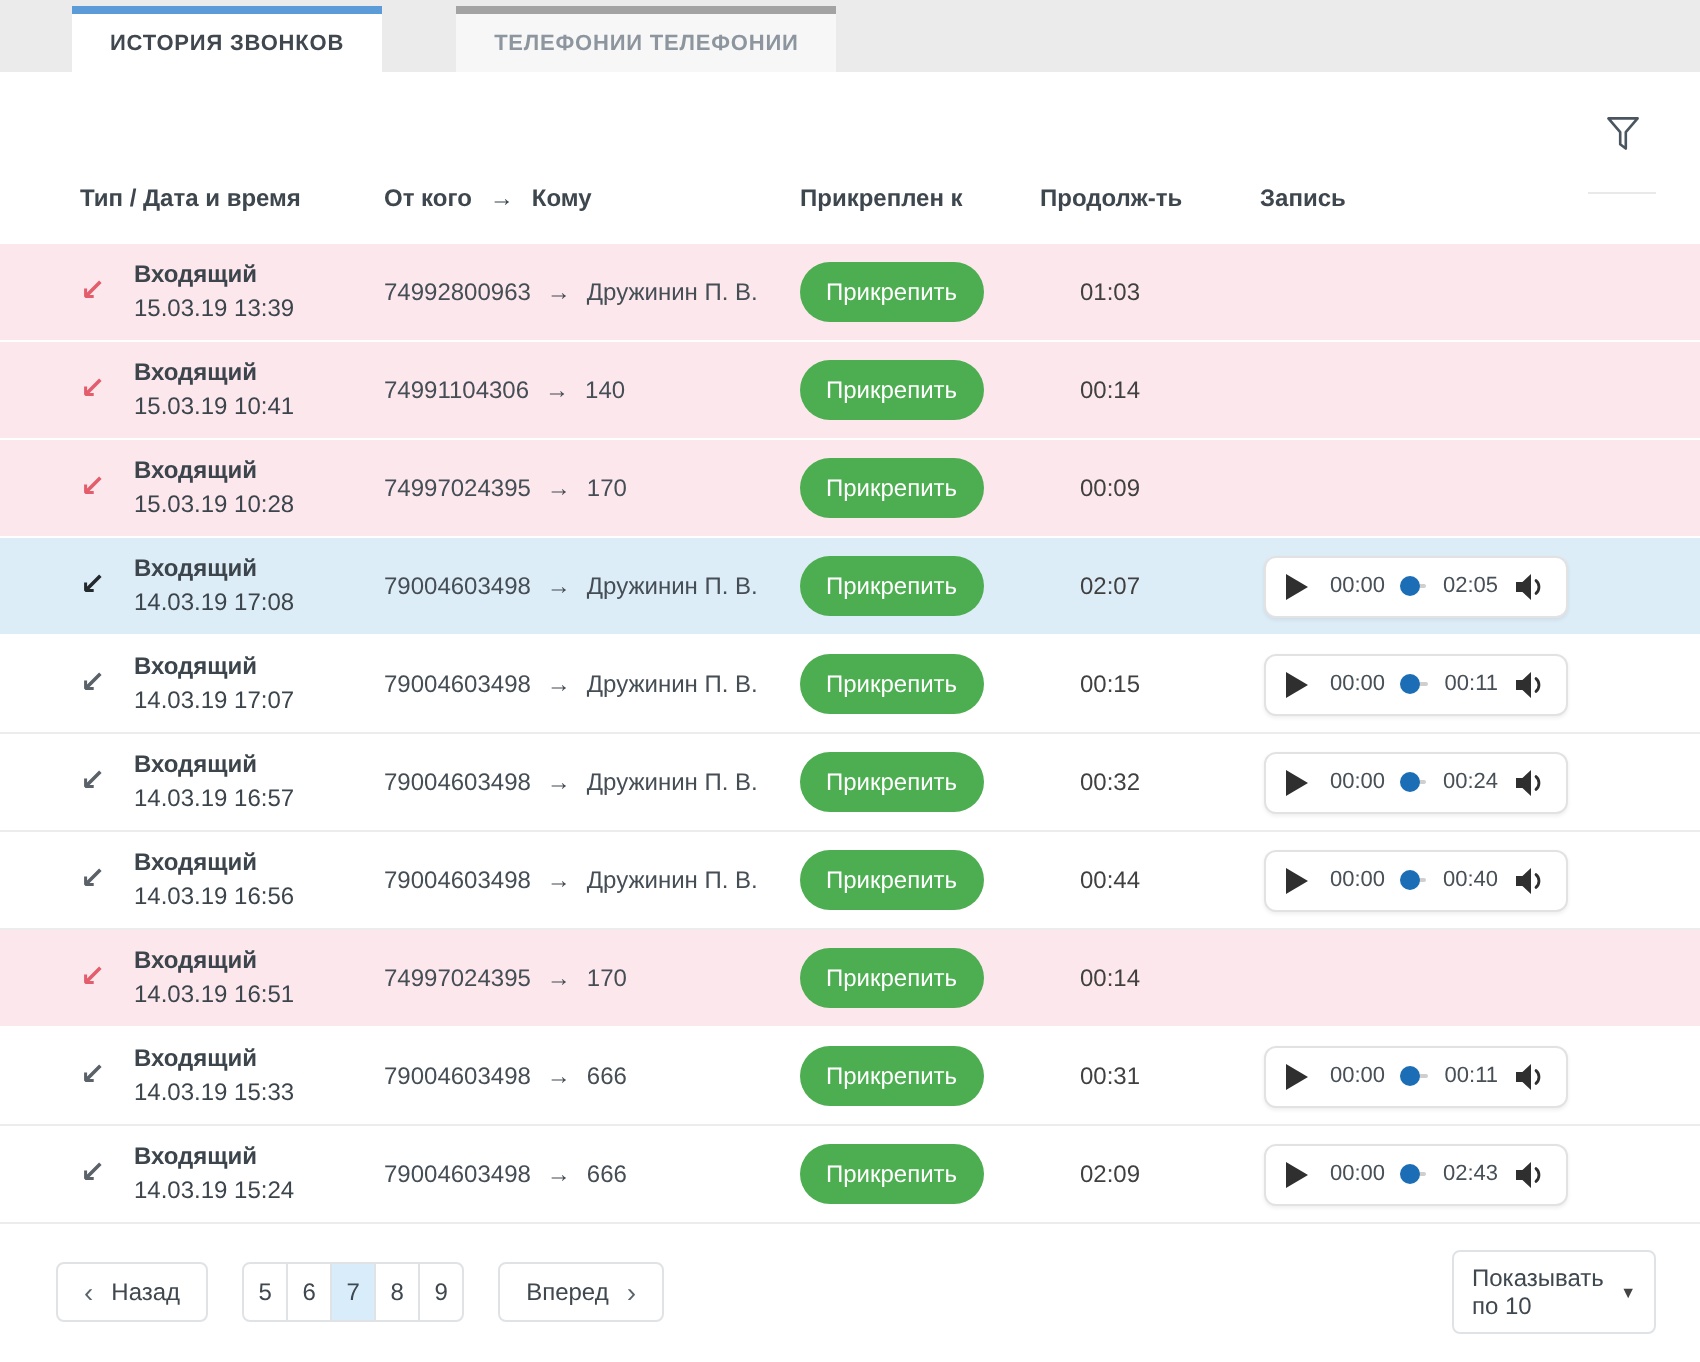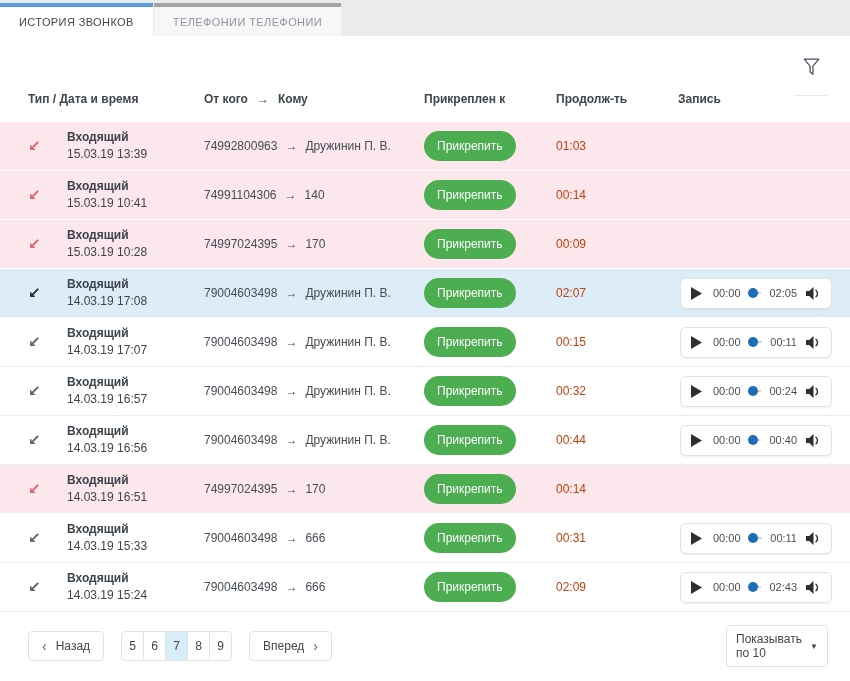--- a/index.html
+++ b/index.html
@@ -9,65 +9,65 @@
     font-family:"Liberation Sans","DejaVu Sans",sans-serif;
     color:#3e464e;
     -webkit-font-smoothing:antialiased;
   }
   
   .tabbar { display:flex; padding-top:3px; height:36px; }
   .tab {
     border-top:4px solid #a3a3a3;
     background:#f7f7f7;
     color:#8d969e;
-    font-size:11px; font-weight:400; letter-spacing:.4px;
+    font-size:11px; font-weight:700; letter-spacing:.4px;
     padding:9px 19px 0 19px;
     height:33px;
     cursor:pointer;
     margin-right:1px;
     white-space:nowrap;
+    margin-left:36px;
   }
   .tab--active {
     border-top-color:#5b9bd8;
     background:#ffffff;
     color:#40474e;
   }
   
   .panel { background:#fff; width:850px; padding-bottom:6px; }
   .panel-header { display:flex; align-items:flex-start; padding:20px 22px 8px 28px; height:50px; }
   .title { font-size:16px; font-weight:700; color:#3b434c; }
   .filter-wrap { margin-left:auto; display:flex; flex-direction:column; align-items:center; }
   .filter-btn { cursor:pointer; padding:2px; }
   .filter-divider { width:34px; height:1px; background:#e9e9e9; margin-top:13px; }
   
   .grid {
     display:grid;
     grid-template-columns:27px 125px 208px 120px 110px 1fr;
-    padding-left:28px;
+    padding-left:40px;
     align-items:center;
-    gap:12px;
   }
   .thead { padding-top:6px; padding-bottom:16px; font-size:12px; font-weight:700; color:#3e464e; }
   .th-type { grid-column:1 / 3; }
   .arrow-sep { margin:0 9px; color:#3e464e; }
   .row { height:49px; border-bottom:1px solid #ececec; background:#fff; }
   .row--missed   { background:#fce7ec; border-bottom-color:#ffffff; }
   .row--selected { background:#ddedf8; border-bottom-color:#ffffff; }
   .dir-arrow { font-size:15px; font-weight:700; color:#5b6168; line-height:1; }
   .row--missed .dir-arrow { color:#e45d6d; }
   .row--selected .dir-arrow { color:#24292e; }
   .call-type { font-size:12px; font-weight:700; color:#3c444c; line-height:1.3; }
   .call-date { font-size:12px; color:#3c444c; line-height:1.3; margin-top:1px; }
   .cell-fromto { font-size:12px; color:#454d55; }
   .cell-fromto .arrow-sep { margin:0 8px; color:#454d55; }
   .attach-btn {
     background:#4cae50; color:#fff; border:none; border-radius:15px;
     font-family:inherit; font-size:12px; padding:8px 13px; cursor:pointer;
   }
-  .cell-duration { font-size:12px; color:#c2410c; }
+  .cell-duration { font-size:12px; color:#404040;margin-left:20px; }
   
   .player {
     display:flex; align-items:center;
     width:152px; height:31px; margin-left:2px;
     background:#fff; border:1px solid #e2e2e2; border-radius:6px;
     box-shadow:0 1px 2px rgba(0,0,0,.07);
     padding:0 10px;
   }
   .play-btn { display:flex; cursor:pointer; margin-right:11px; }
   .p-time { font-size:11px; color:#474f57; white-space:nowrap; }

